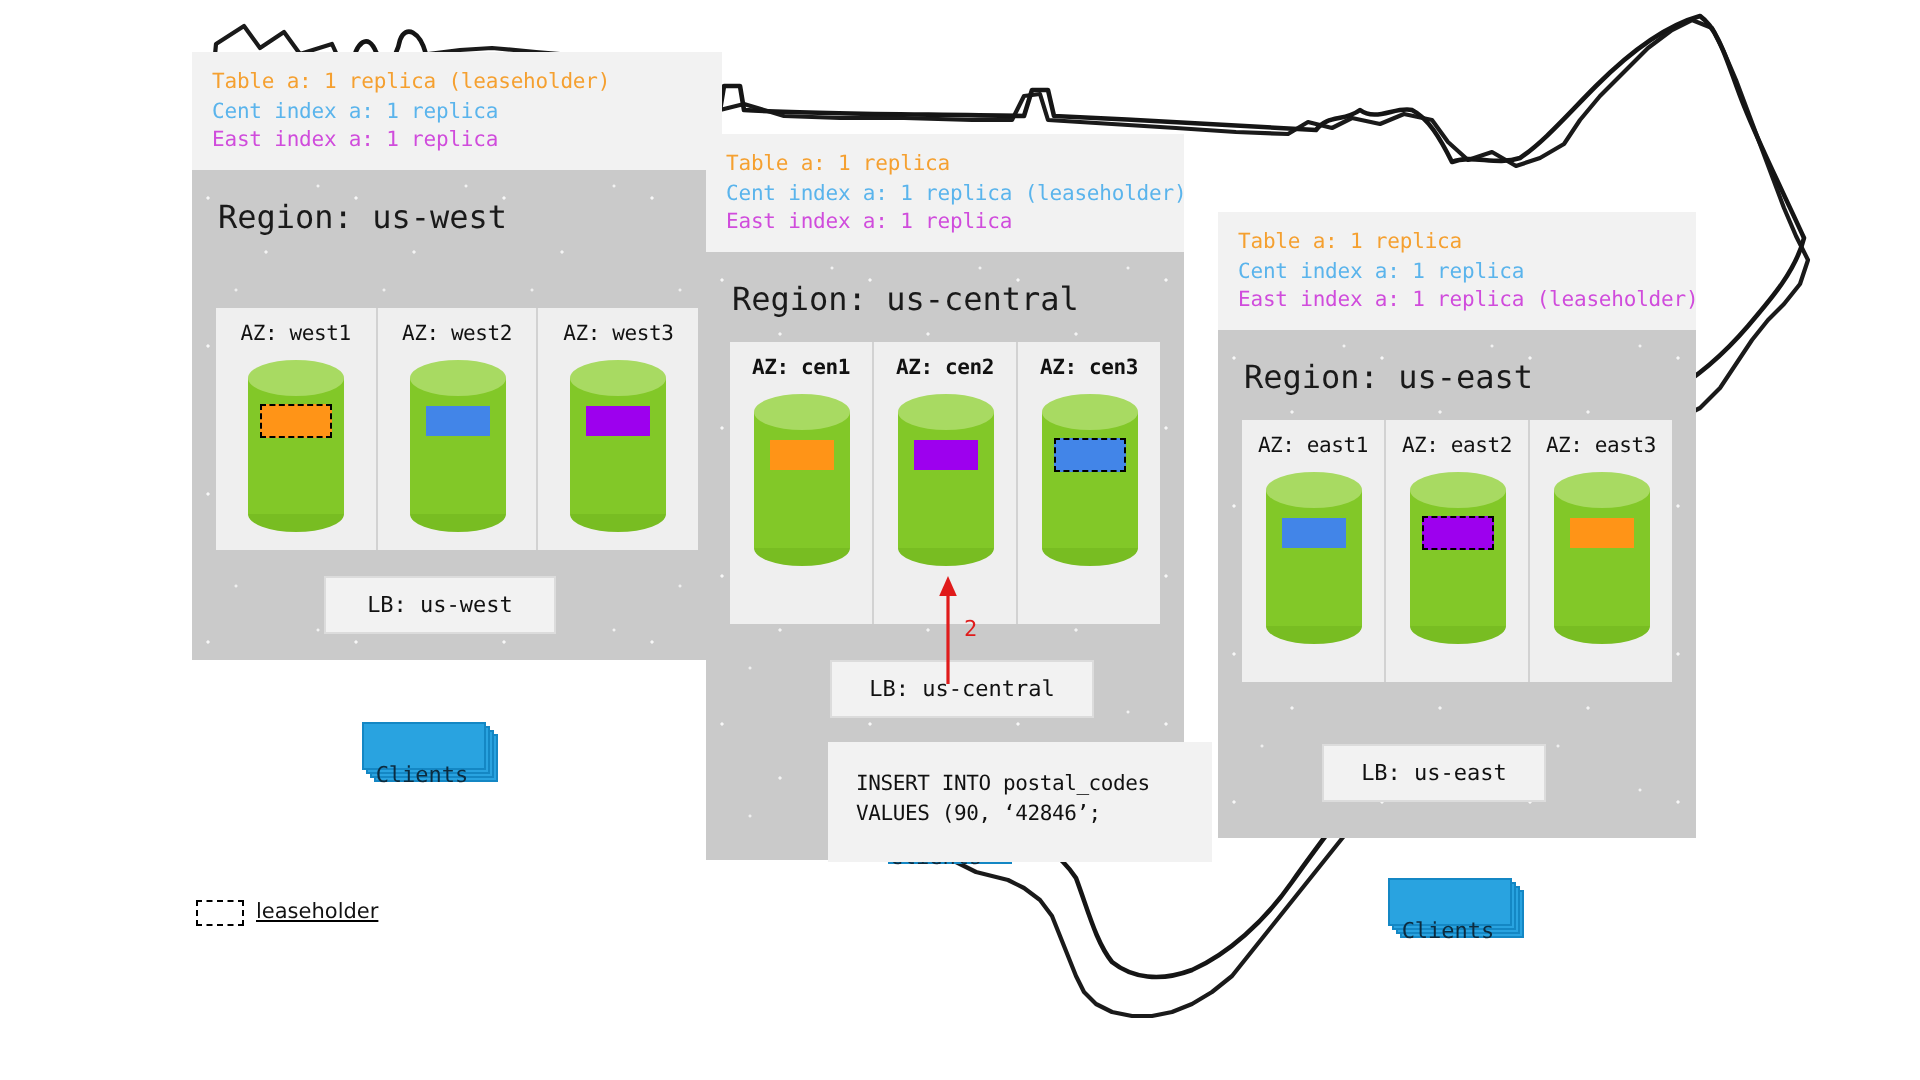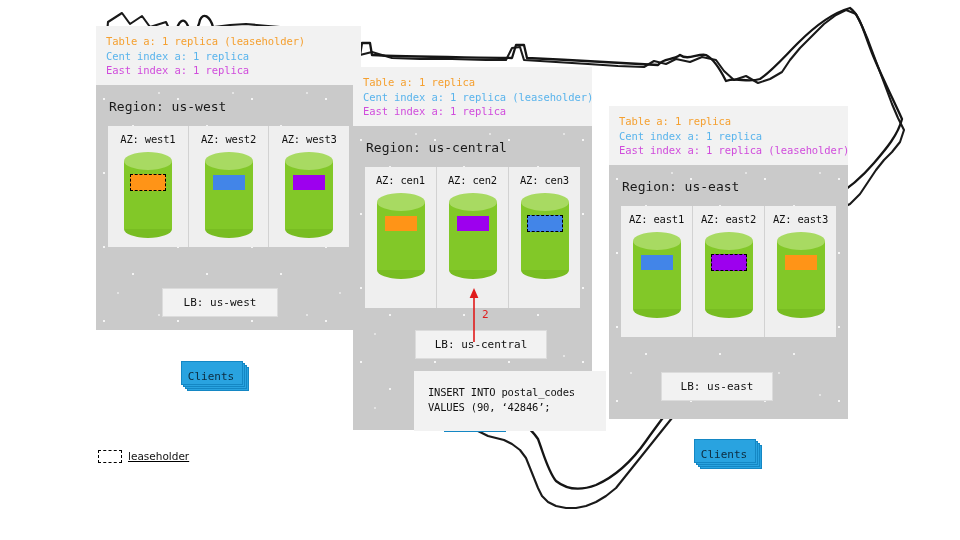--- a/index.html
+++ b/index.html
@@ -34,21 +34,21 @@
     padding:0;
     position:relative;
     background-image:
       radial-gradient(circle at 8px 14px,rgba(255,255,255,.85) 0.7px,transparent 0.9px),
       radial-gradient(circle at 37px 41px,rgba(255,255,255,.8) 0.7px,transparent 0.9px),
       radial-gradient(circle at 63px 8px,rgba(255,255,255,.75) 0.6px,transparent 0.9px),
       radial-gradient(circle at 22px 60px,rgba(255,255,255,.7) 0.6px,transparent 0.9px);
     background-size:74px 74px,74px 74px,74px 74px,74px 74px;
   }
   .region-title{
-    font-size:13px;color:#1a1a1a;
+    font-size:16px;color:#1a1a1a;
     padding:14px 0 12px 13px;
     letter-spacing:0px;
   }
   .az-strip{
     background:#efefef;
     margin:0 12px 0 12px;
     display:flex;
     position:relative;
   }
   .az-cell{
@@ -101,21 +101,21 @@
   .clients-stack i{
     position:absolute;display:block;
     width:60px;height:22px;background:#29a3e0;
     border:1px solid #1487c4;
   }
   .clients-stack i.s3{left:6px;top:6px;}
   .clients-stack i.s2{left:4px;top:4px;}
   .clients-stack i.s1{left:2px;top:2px;}
   .clients-stack i.s0{left:0;top:0;background:#29a3e0;}
   .clients-stack span{
-    position:absolute;left:0;top:5px;width:60px;height:22px;
+    position:absolute;left:0;top:16px;width:60px;height:22px;
     line-height:22px;text-align:center;
     font-size:11px;color:#0d2b3e;z-index:9;
   }
 
   
   .sql-box{
     position:absolute;z-index:3;
     background:#f2f2f2;
     font-size:10.5px;line-height:15px;color:#111;
     padding:14px 14px 16px 14px;
@@ -538,21 +538,21 @@
   </svg>
 
   <div class="region-card" id="card-west" style="left:96px;top:26px;width:265px;">
     <div class="legend-box">
       <span class="legend-line c-table">Table a: 1 replica (leaseholder)</span>
       <span class="legend-line c-cent">Cent index a: 1 replica</span>
       <span class="legend-line c-east">East index a: 1 replica</span>
     </div>
     <div class="region-body" style="height:245px;">
       <div class="region-title">Region: us-west</div>
-      <div class="az-strip" style="height:121px;">
+      <div class="az-strip" style="height:121px;margin-top:24px;">
 
         <div class="az-cell">
           <span class="az-label">AZ: west1</span>
           <div class="cyl" style="width:48px;height:86px;">
             <div class="cyl-bot"></div>
             <div class="cyl-body"></div>
             <div class="cyl-top"></div>
             <div class="cyl-chip chip-orange chip-lease" style="top:22px;width:34px;"></div>
           </div>
         </div>
@@ -593,21 +593,21 @@
   </div>
 
   <div class="region-card" id="card-central" style="left:353px;top:67px;width:239px;">
     <div class="legend-box">
       <span class="legend-line c-table">Table a: 1 replica</span>
       <span class="legend-line c-cent">Cent index a: 1 replica (leaseholder)</span>
       <span class="legend-line c-east">East index a: 1 replica</span>
     </div>
     <div class="region-body" style="height:304px;">
       <div class="region-title">Region: us-central</div>
-      <div class="az-strip" style="height:141px;">
+      <div class="az-strip" style="height:141px;font-weight:bold;">
 
         <div class="az-cell">
           <span class="az-label">AZ: cen1</span>
           <div class="cyl" style="width:48px;height:86px;">
             <div class="cyl-bot"></div>
             <div class="cyl-body"></div>
             <div class="cyl-top"></div>
             <div class="cyl-chip chip-orange" style="top:23px;width:32px;"></div>
           </div>
         </div>

